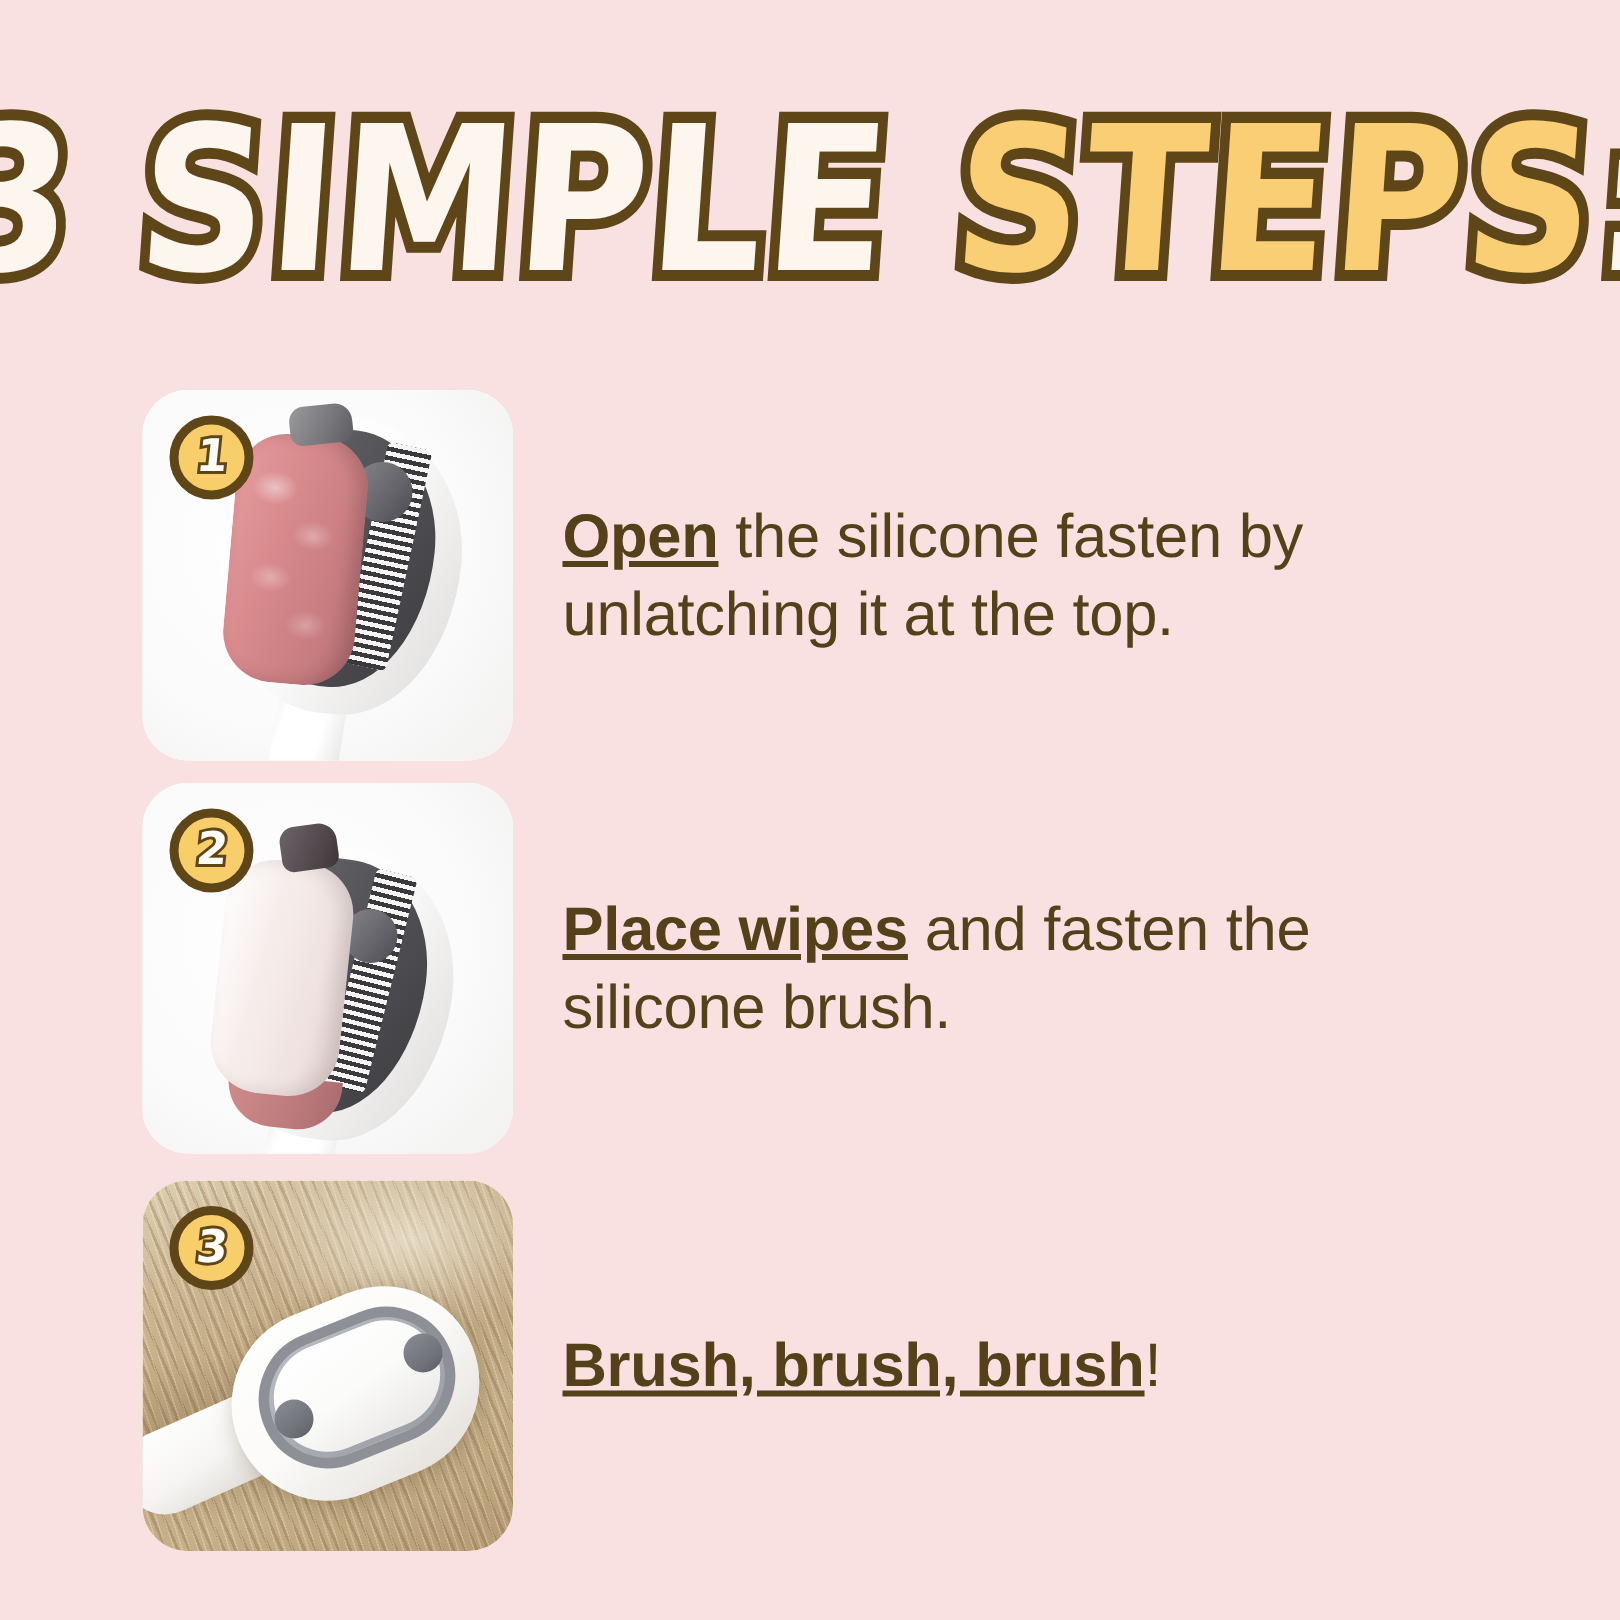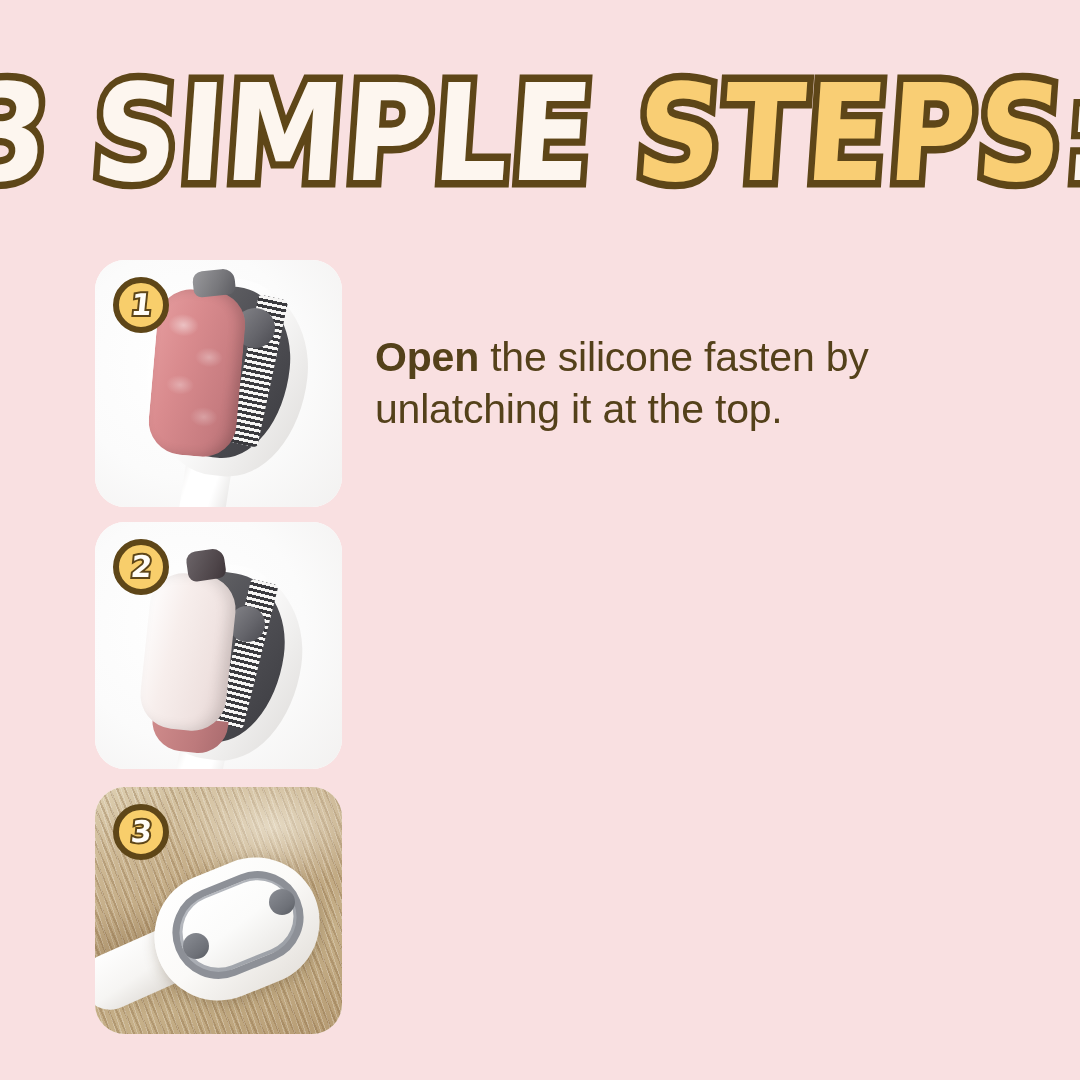--- a/index.html
+++ b/index.html
@@ -253,21 +253,21 @@
   .step-text{
     margin-left:33px;
     flex:1;
     color:#54411a;
     font-family:"Liberation Sans", sans-serif;
     font-size:41px;
     line-height:1.26;
     letter-spacing:-0.2px;
     font-weight:400;
   }
-  .step-text b{ font-weight:bold; }
+  .step-text b{ font-weight:bold;text-decoration:underline; }
 </style>
 </head>
 <body>
 
 <div class="title-wrap">
   <div class="title">
     <span class="w1">3 SIMPLE</span><span class="w1"> </span><span class="w2">STEPS</span><span class="colon">:</span>
   </div>
 </div>
 
@@ -306,33 +306,39 @@
       <div class="knob"></div>
       <div class="roller-tip"></div>
       <div class="roller"></div>
       <div class="latch"></div>
     </div>
     <div class="badge">
       <span>2</span>
     </div>
   </div>
 
+  <div class="step-text">
+    <b>Place wipes</b><span> and fasten the silicone brush.</span>
+  </div>
 </div>
 
 <div class="step step-3">
 
   <div class="card s3">
     <div class="photo">
       <div class="bg-fur"></div>
       <div class="fur-light"></div>
       <div class="handle-3"></div>
       <div class="head-3"></div>
       <div class="ring-3"></div>
       <div class="roller-3"></div>
       <div class="peg-a"></div>
       <div class="peg-b"></div>
     </div>
     <div class="badge">
       <span>3</span>
     </div>
   </div>
 
+  <div class="step-text">
+    <b>Brush, brush, brush</b><span>!</span>
+  </div>
 </div>
 
 </body></html>

